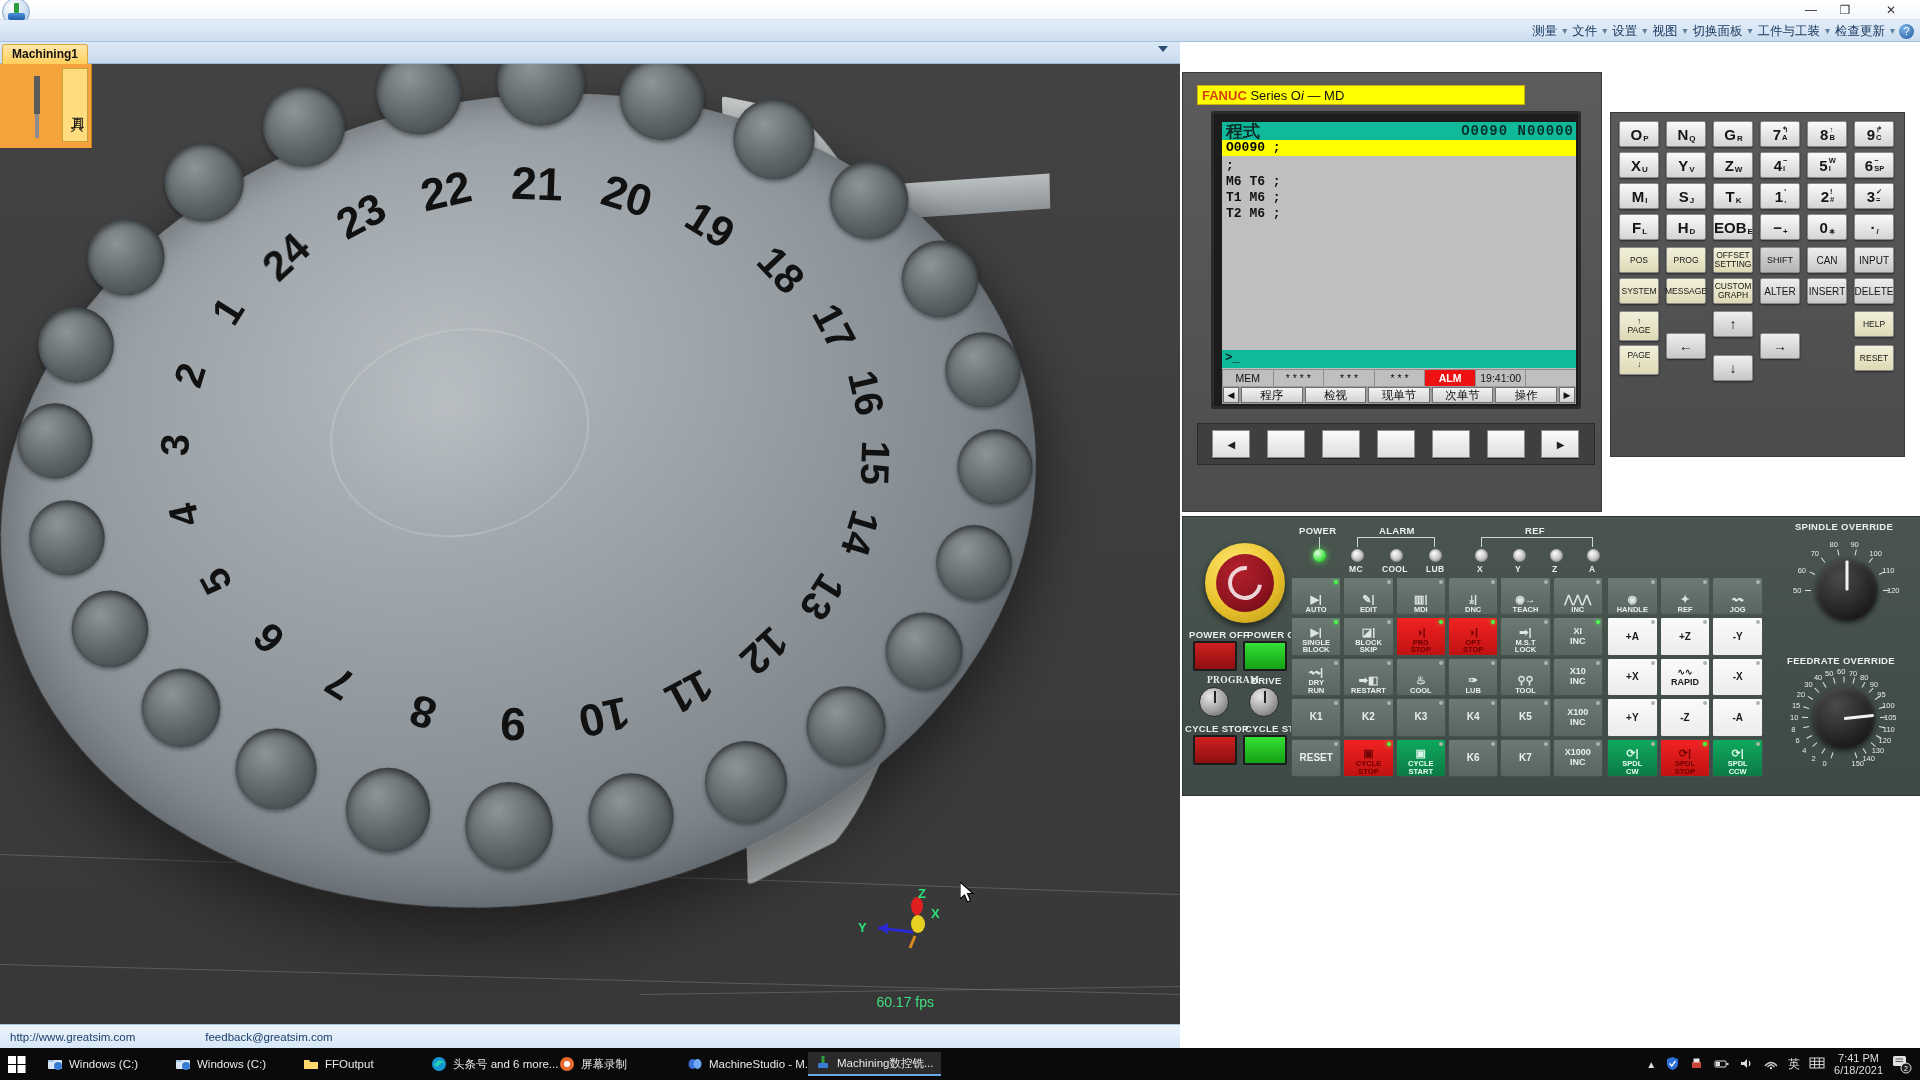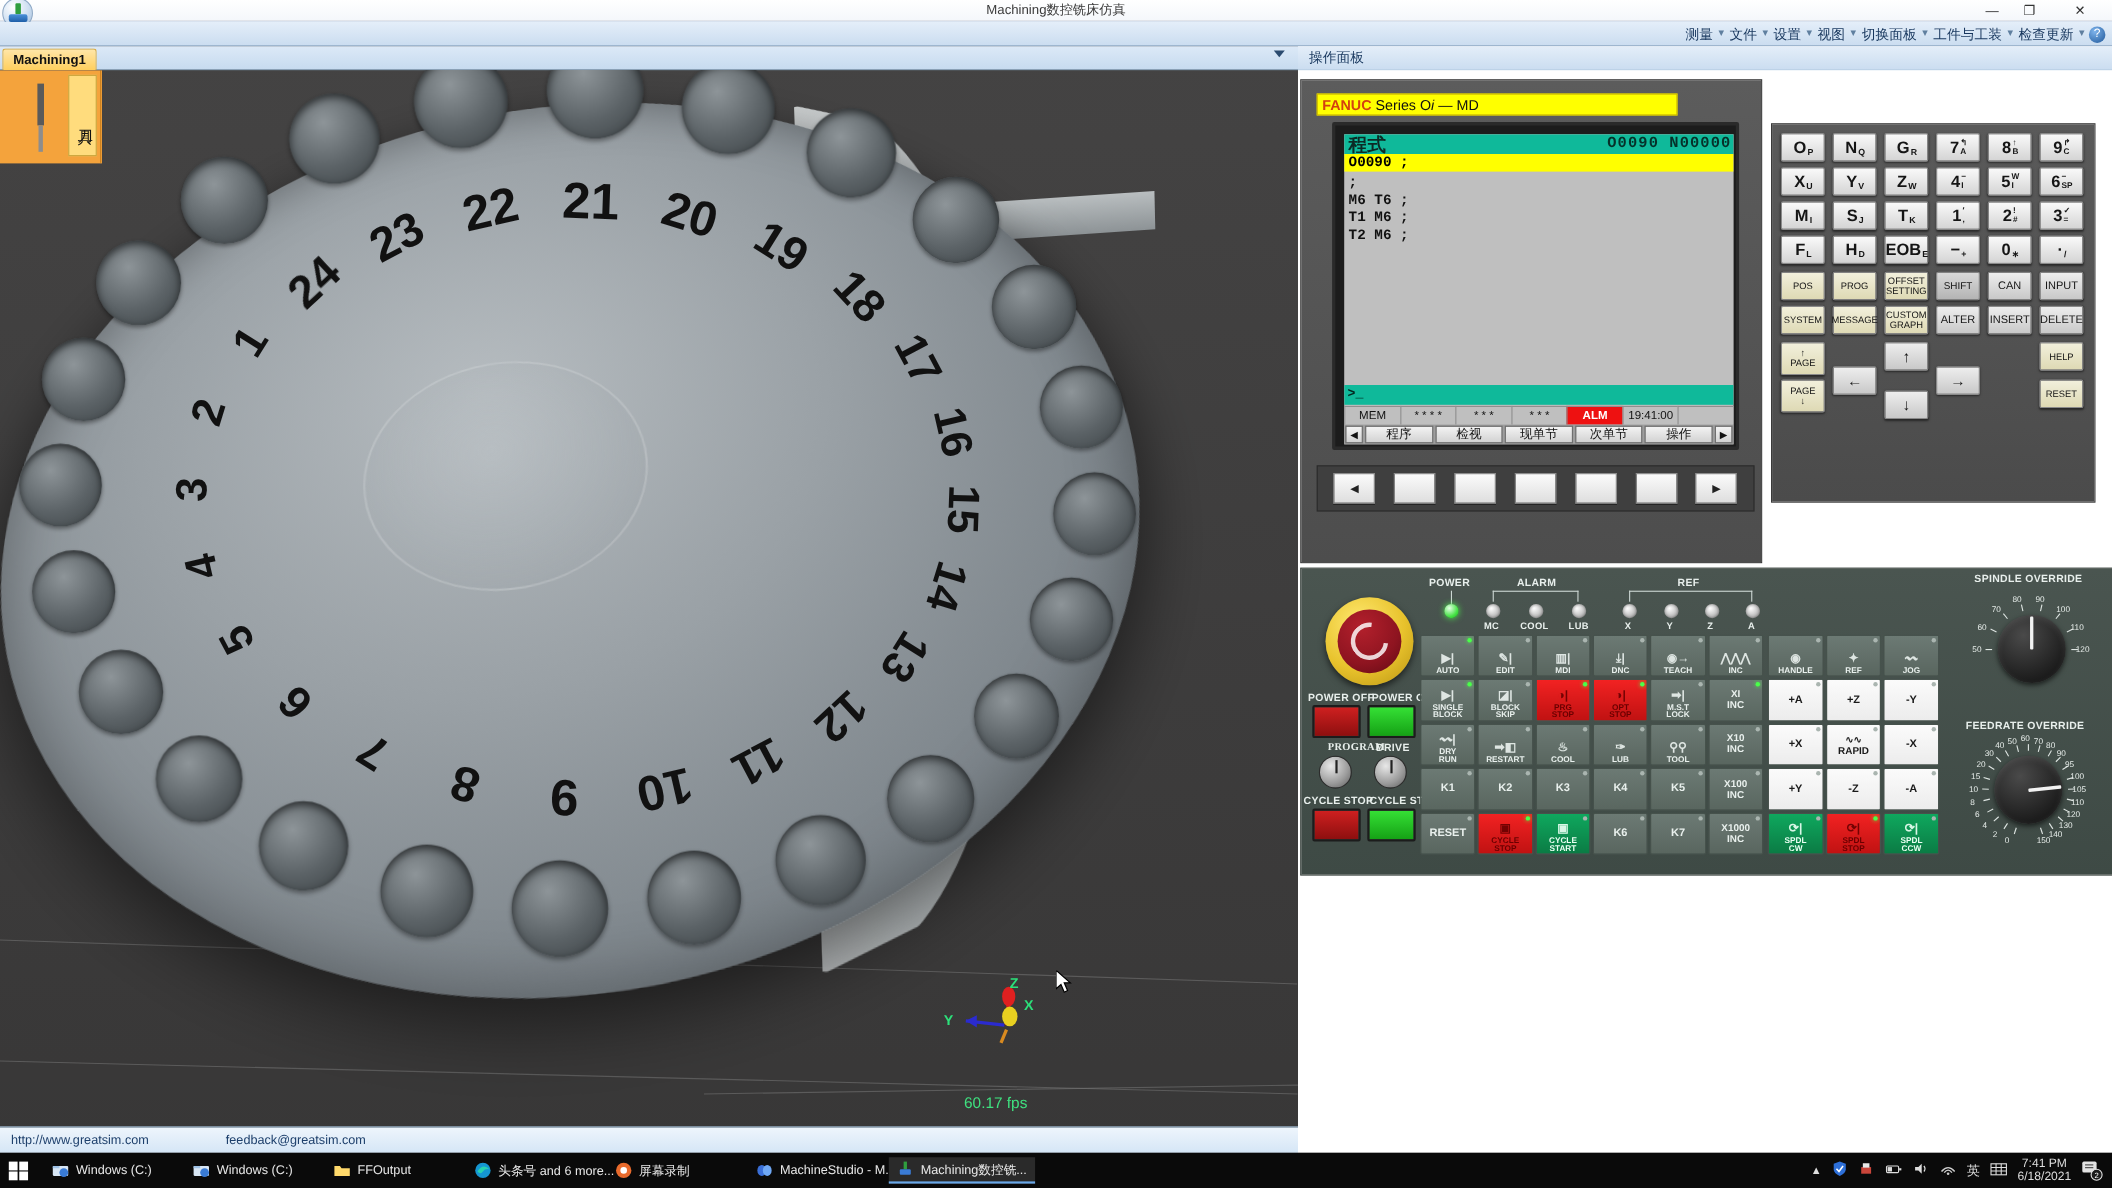--- a/index.html
+++ b/index.html
@@ -439,21 +439,20 @@
   }
 </style>
 </head>
 <body>
 
 <div id="titlebar">
   <div id="app-logo">
     <div class="bit"></div>
       <div class="base"></div>
   </div>
-  <div id="title-text">Machining数控铣床仿真</div>
   <div class="winbtn" id="btn-min">—</div>
   <div class="winbtn" id="btn-max">❐</div>
   <div class="winbtn" id="btn-close">✕</div>
 </div>
 
 <div id="menustrip">
   <div id="menu-right">
     <div class="menu-item">测量</div>
     <div class="menu-sep">▾</div>
     <div class="menu-item">文件</div>
@@ -571,23 +570,20 @@
     </svg>
   </div>
 </div>
 
 <div id="statusstrip">
   <div class="sl">http://www.greatsim.com</div>
   <div class="sl sl2">feedback@greatsim.com</div>
 </div>
 
 <div id="rightpanel">
-  <div id="rp-header">
-    <div id="rp-header-title">操作面板</div>
-  </div>
   <div id="rp-body">
 
     <div id="cnc-console">
       <div id="cnc-brand">
         <span class="fanuc">FANUC</span>
         <span class="series">Series O</span><span class="series italic-i">i</span>
         <span class="series">— MD</span>
       </div>
 
       <div id="cnc-screen-bezel">

